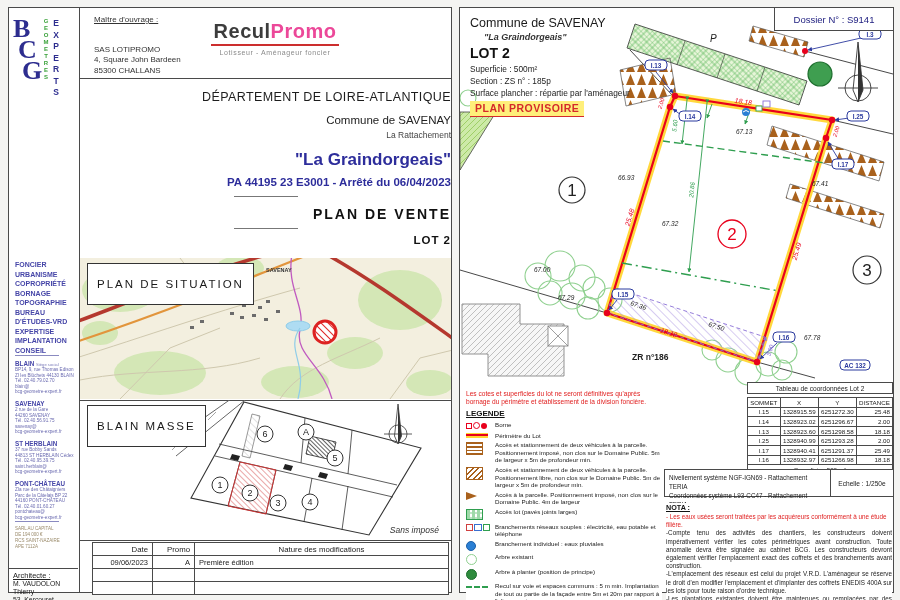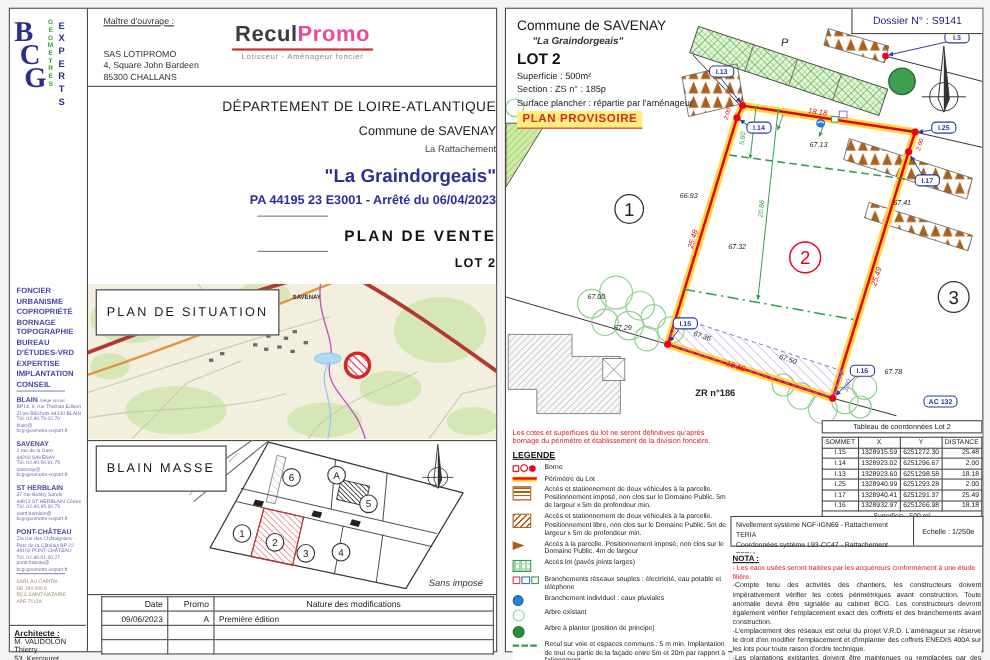--- a/index.html
+++ b/index.html
@@ -41,21 +41,21 @@
   .bcg-green{font-size:6px;color:#3aa23a;letter-spacing:1px;height:82px}
   .bcg-blue{font-size:8.5px;color:#2d2d8f;letter-spacing:1.5px;height:86px}
   .services{left:6px;top:252px;font-size:7px;font-weight:bold;color:#4646a8;line-height:9.5px}
   .side-hr{left:6px;width:44px;border-top:1px solid #8a8ac0}
   .office{position:absolute;left:6px;width:62px}
   .o-city{font-size:6.3px;font-weight:bold;color:#4646a8}
   .o-tag{font-size:4.2px;font-weight:normal;color:#7a7ab8}
   .o-line{font-size:4.6px;color:#6a6ab0;line-height:5.6px}
   .legal{left:6px;top:518px;font-size:4.5px;color:#9a8a6a;line-height:6px}
   .architect{left:0;top:560px;width:69px;height:25px;border-top:1.2px solid #4a4a4a;padding:2px 0 0 4px;box-sizing:border-box}
-  .arch-label{font-size:7.5px;font-weight:bold;text-decoration:underline;color:#222}
+  .arch-label{font-size:7.5px;font-weight:normal;text-decoration:underline;color:#222}
   .arch-line{font-size:6.8px;color:#222;line-height:8px}
   
   #pageR{left:459px;top:7px;width:435px;height:586px}
   .dossier{right:0;top:0;width:118px;height:22px;border-left:1.2px solid #4a4a4a;border-bottom:1.2px solid #4a4a4a;display:flex;align-items:center;justify-content:center;font-size:9.5px;font-weight:normal;color:#1b1b7e;background:#fff;z-index:4}
   .rh{z-index:3}
   .rh-commune{left:10px;top:8px;font-size:12.5px;color:#1a1a1a}
   .rh-lieu{left:24px;top:24px;font-size:9px;font-style:italic;font-weight:bold;color:#333}
   .rh-lot{left:10px;top:37px;font-size:14px;font-weight:bold;color:#111}
   .rh-d1{left:10px;top:56px}.rh-d2{left:10px;top:68px}.rh-d3{left:10px;top:80px}
   .rh-detail{font-size:8.3px;color:#222}

